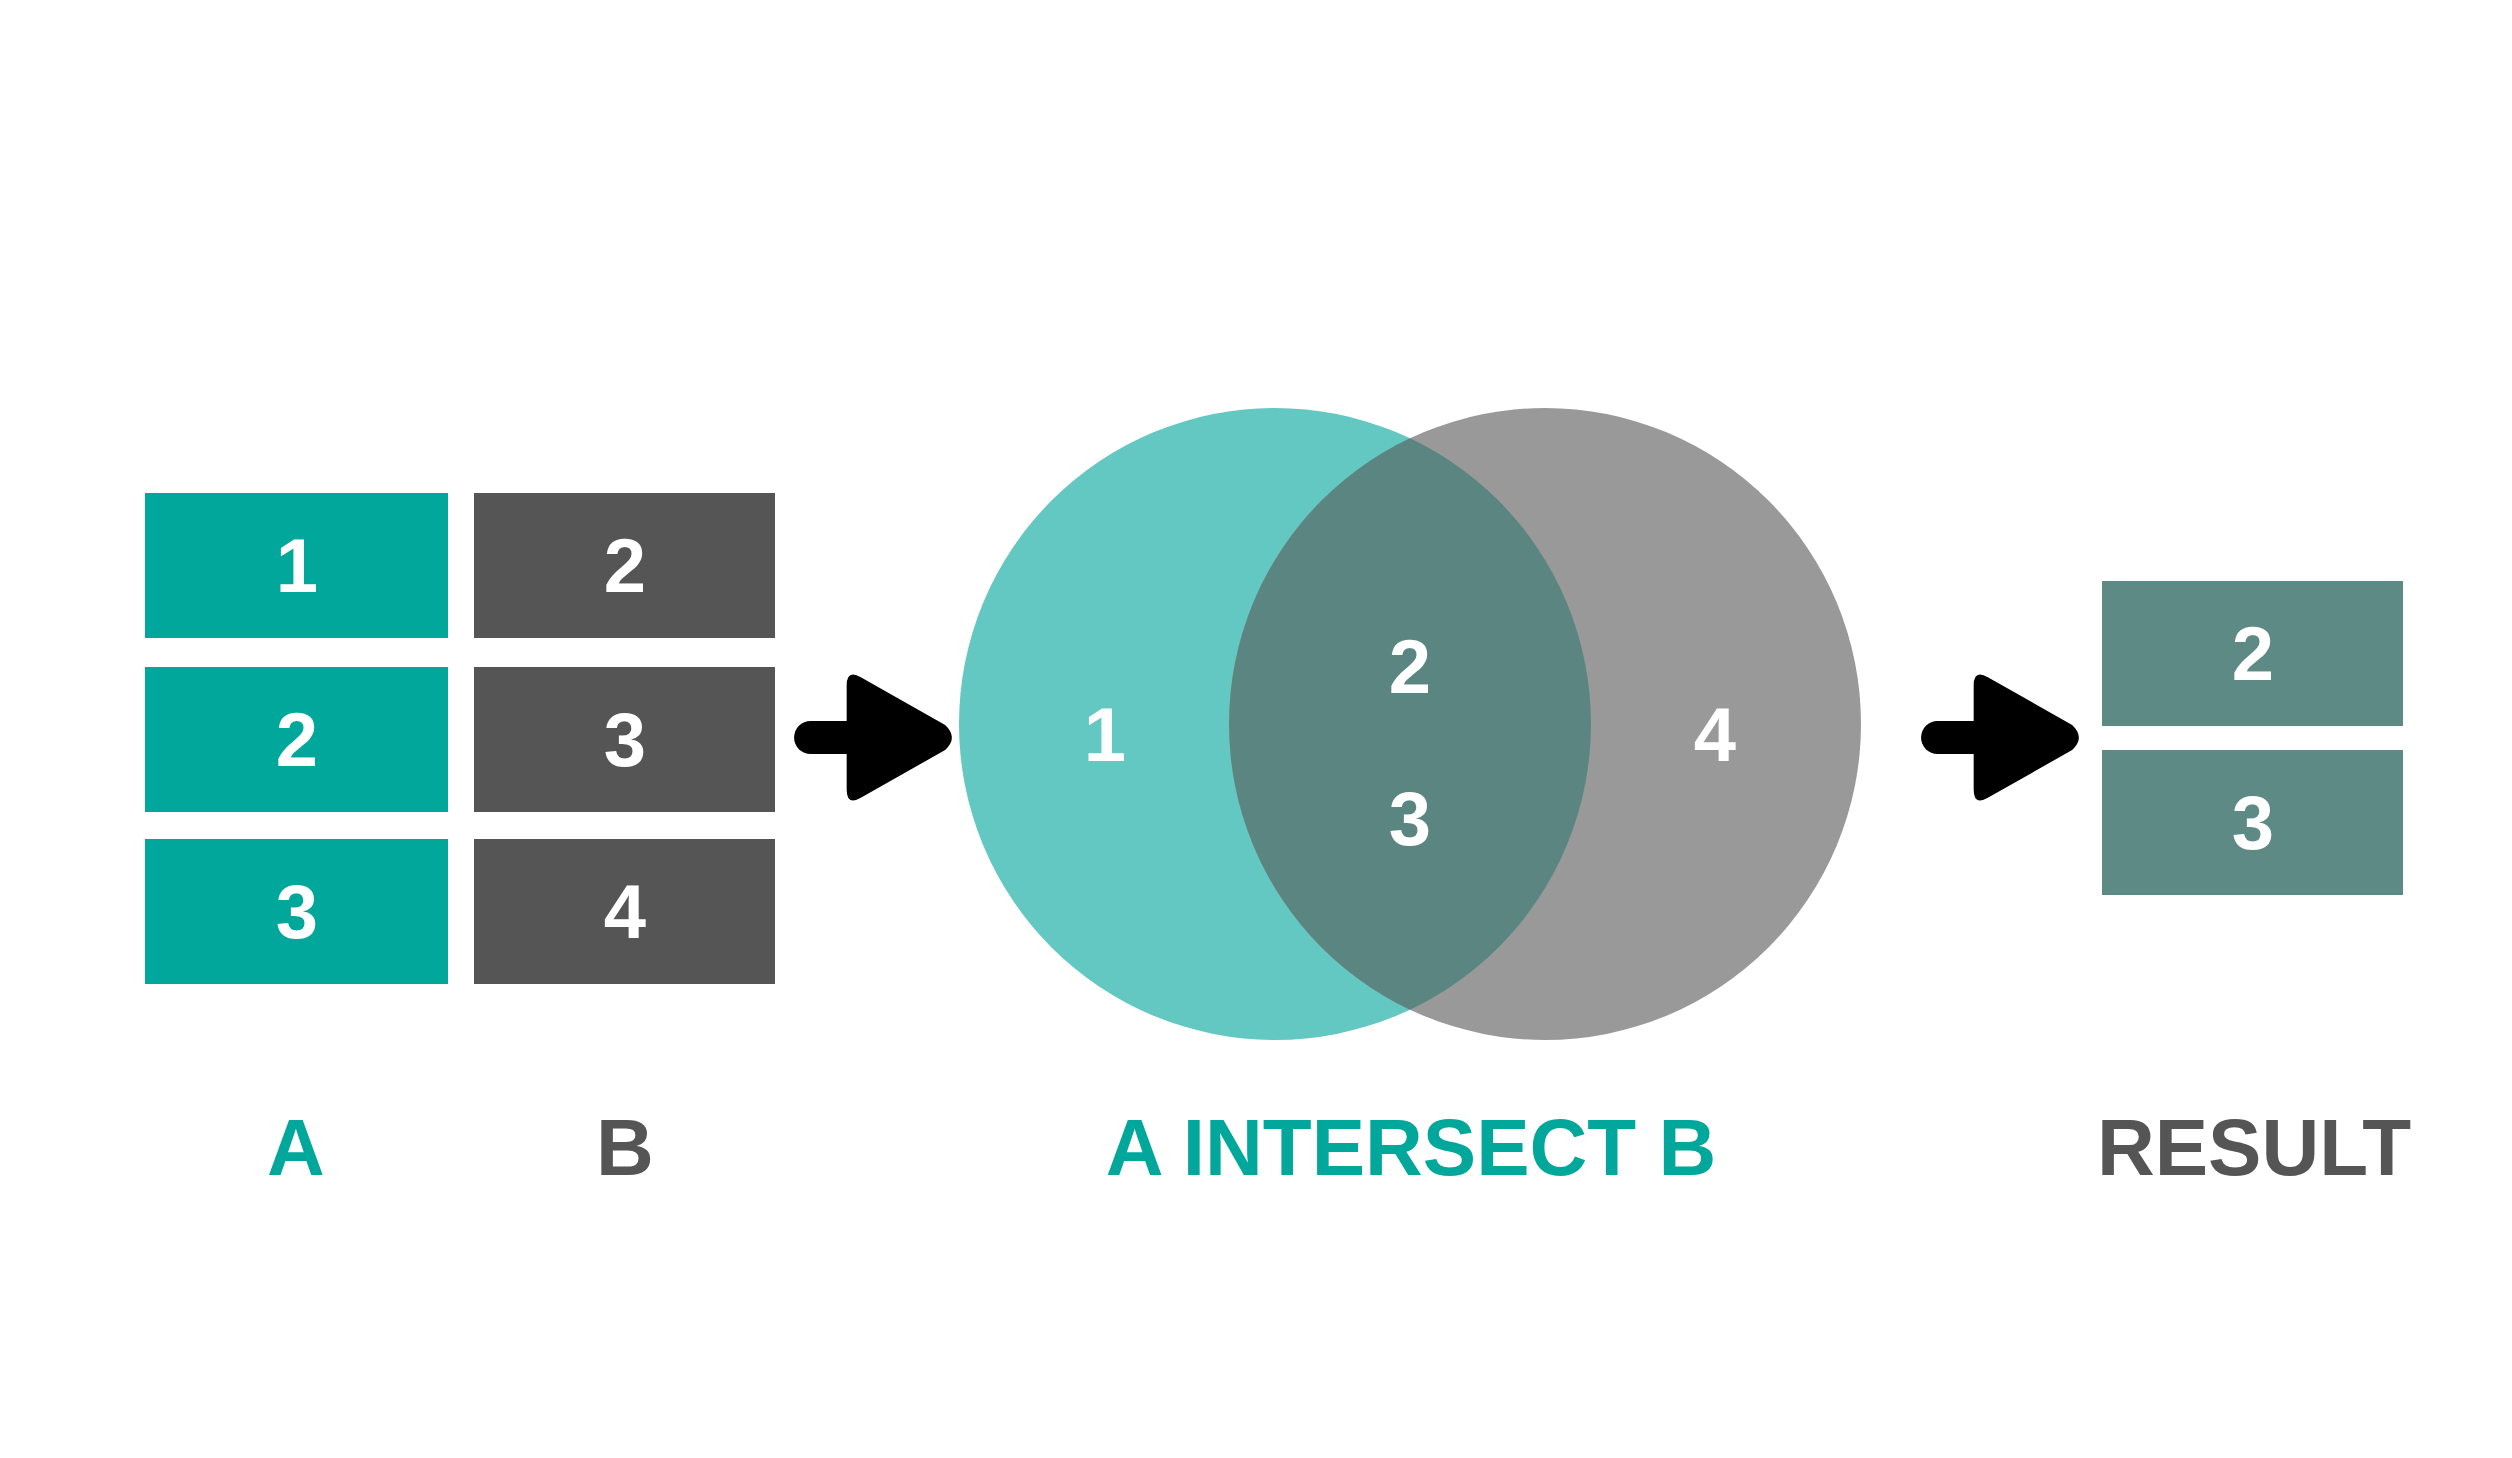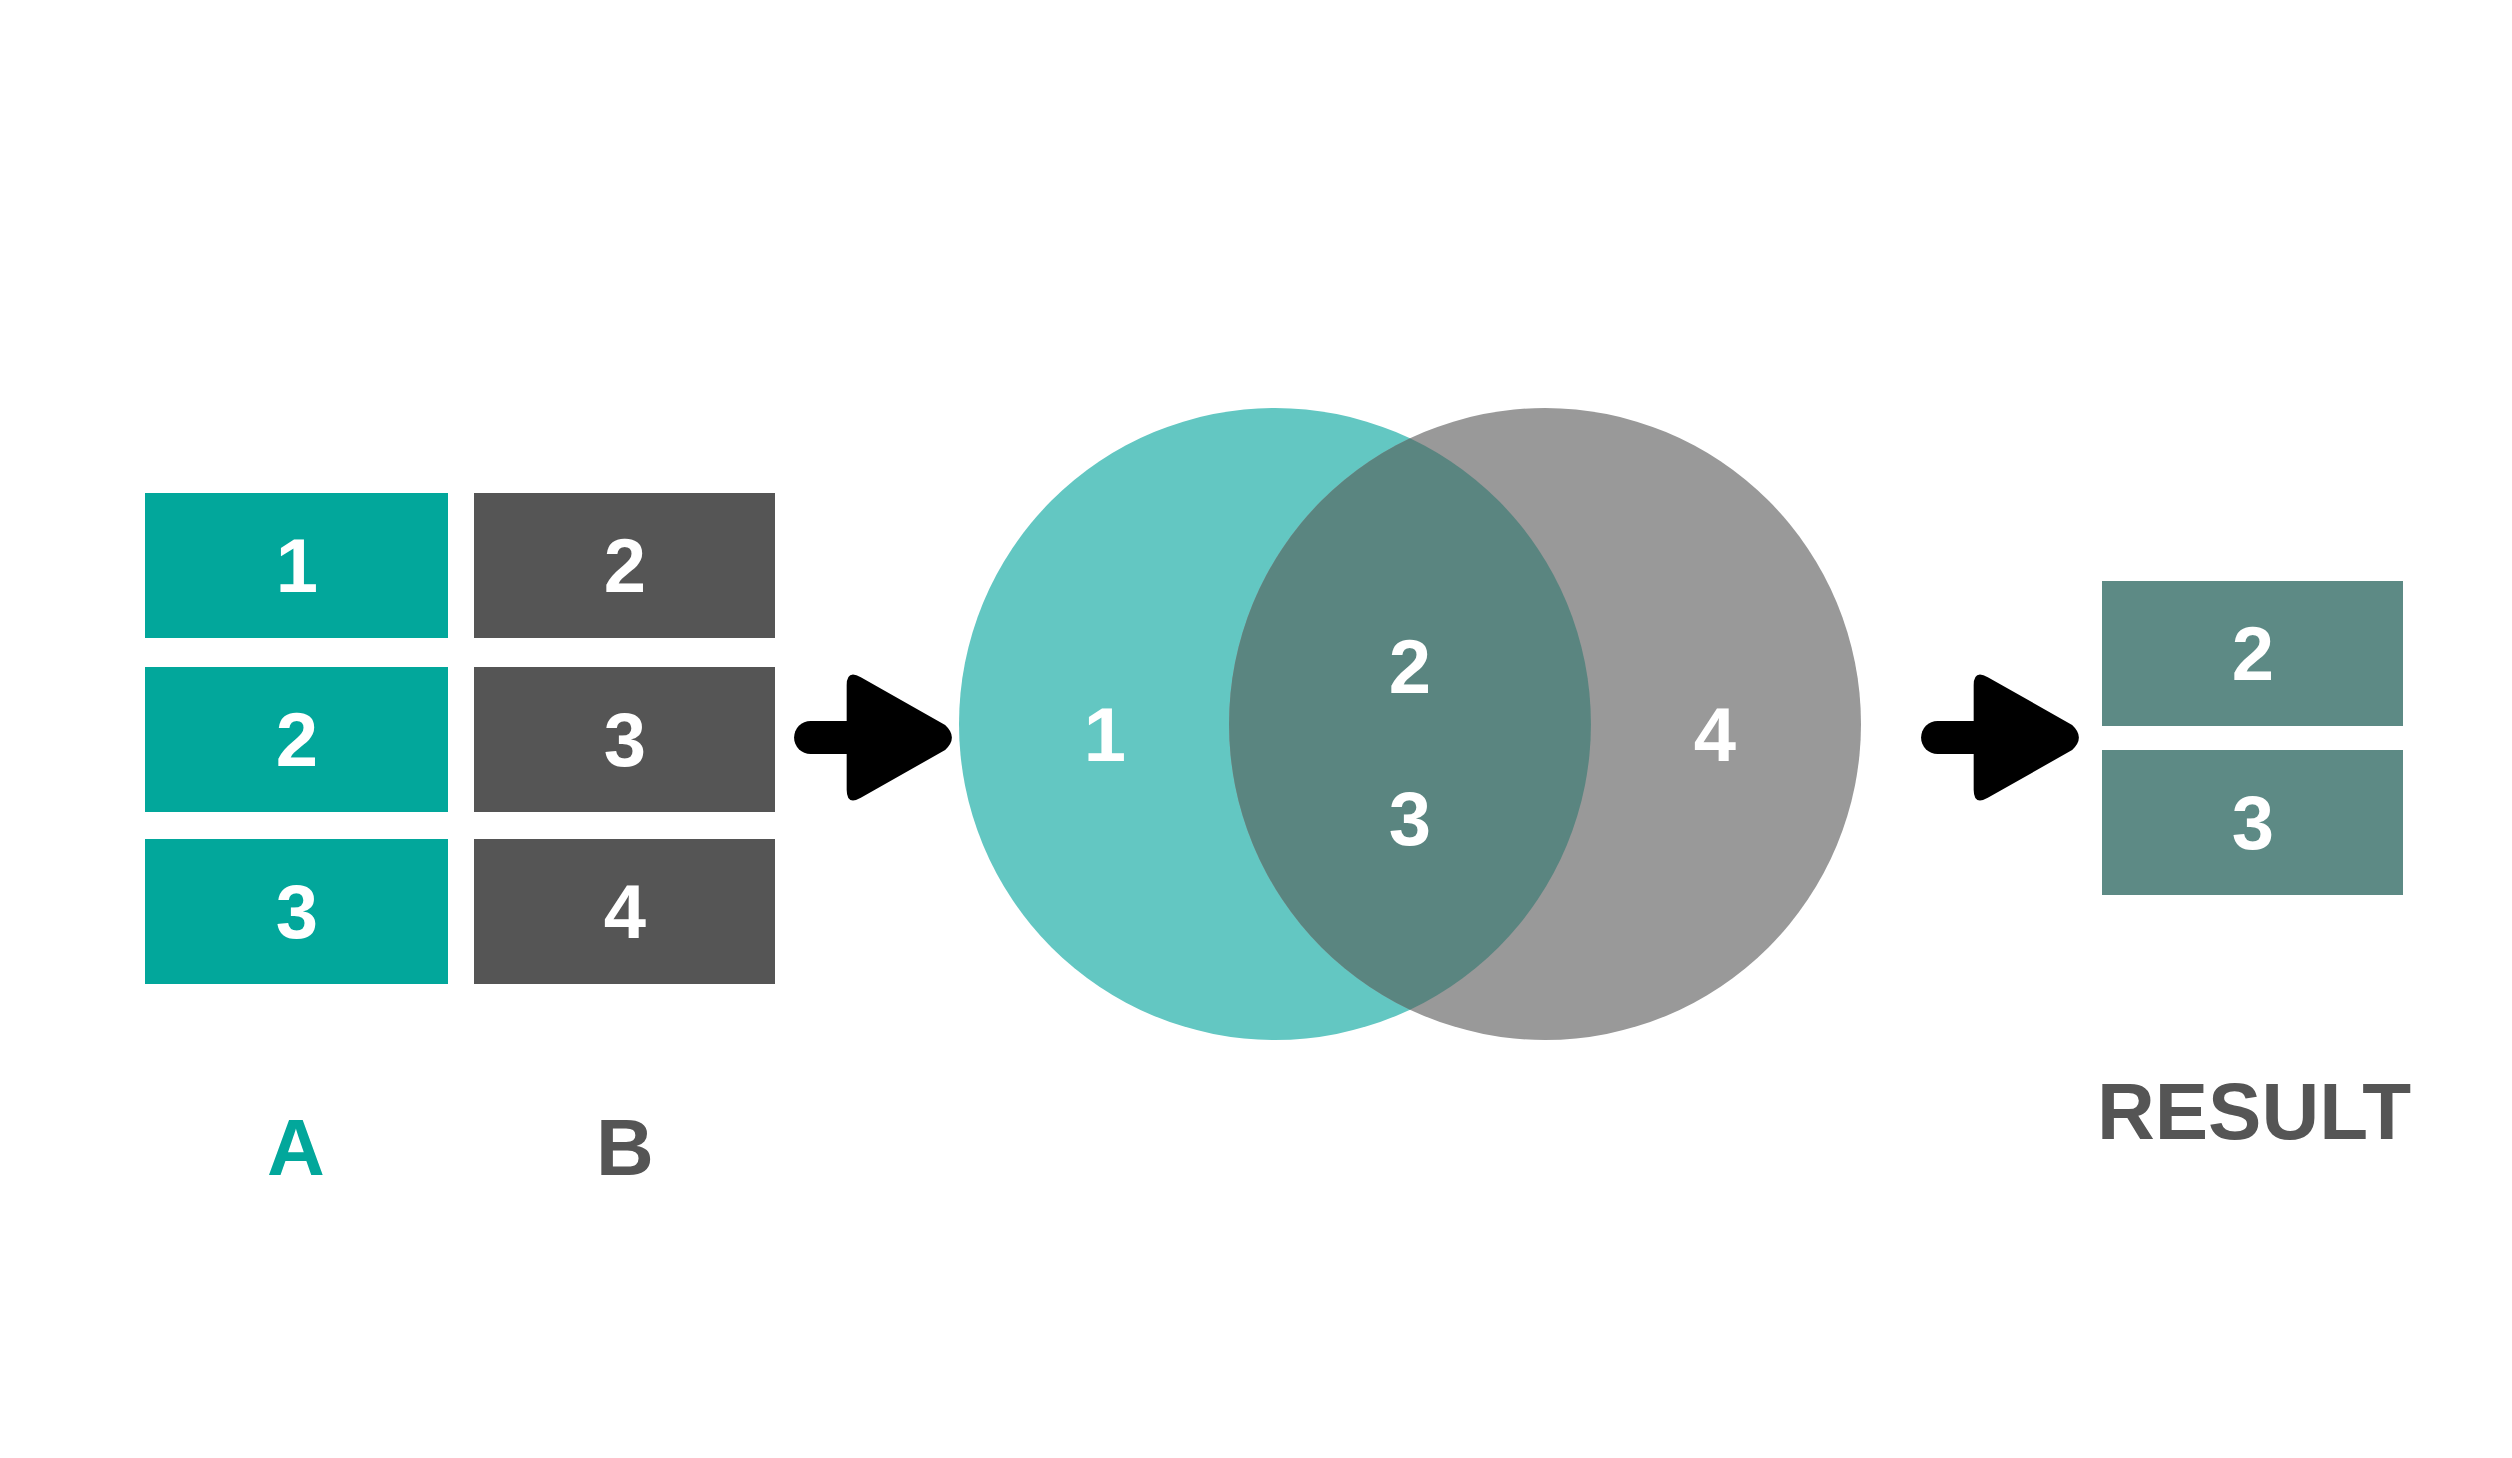--- a/index.html
+++ b/index.html
@@ -131,20 +131,21 @@
         <circle cx="868" cy="468" r="468" fill="#5a8580"></circle>
       </g>
     </svg>
 
     <span class="venn-num" style="left:146px; top:327px;">1</span>
     <span class="venn-num" style="left:451px; top:259px;">2</span>
     <span class="venn-num" style="left:451px; top:411px;">3</span>
     <span class="venn-num" style="left:756px; top:327px;">4</span>
   </div>
 
+  <div class="caption caption-teal caption-center" style="left:1411px; top:1108px;">A INTERSECT B</div>
 
   <div class="arrow" style="left:1921px; top:665px; width:162px; height:145px;">
     <svg width="162" height="145" viewBox="0 0 240 215" aria-hidden="true">
       <g fill="#000000">
         <rect x="0" y="83" width="120" height="49" rx="24.5"></rect>
         <path d="M 78 30
                  Q 78 6 99 18
                  L 224 89
                  Q 244 107.5 224 126
                  L 99 197
@@ -154,17 +155,17 @@
     </svg>
   </div>
 
   <div class="set-col">
     <div class="cell cell-r" style="left:2102px; top:581px; width:301px; height:145px;">
       <span>2</span>
     </div>
     <div class="cell cell-r" style="left:2102px; top:750px; width:301px; height:145px;">
       <span>3</span>
     </div>
-    <div class="caption caption-gray caption-center" style="left:2254px; top:1072px;">RESULT</div>
+    <div class="caption caption-gray caption-center" style="left:2254px; top:1108px;">RESULT</div>
   </div>
 
 </div>
 
 
 </body></html>

